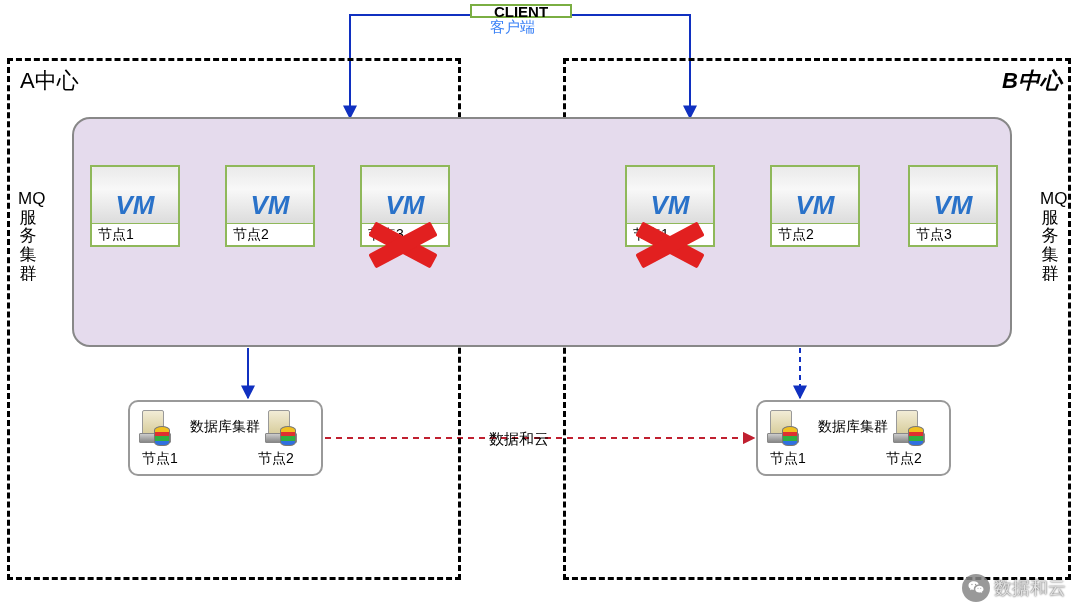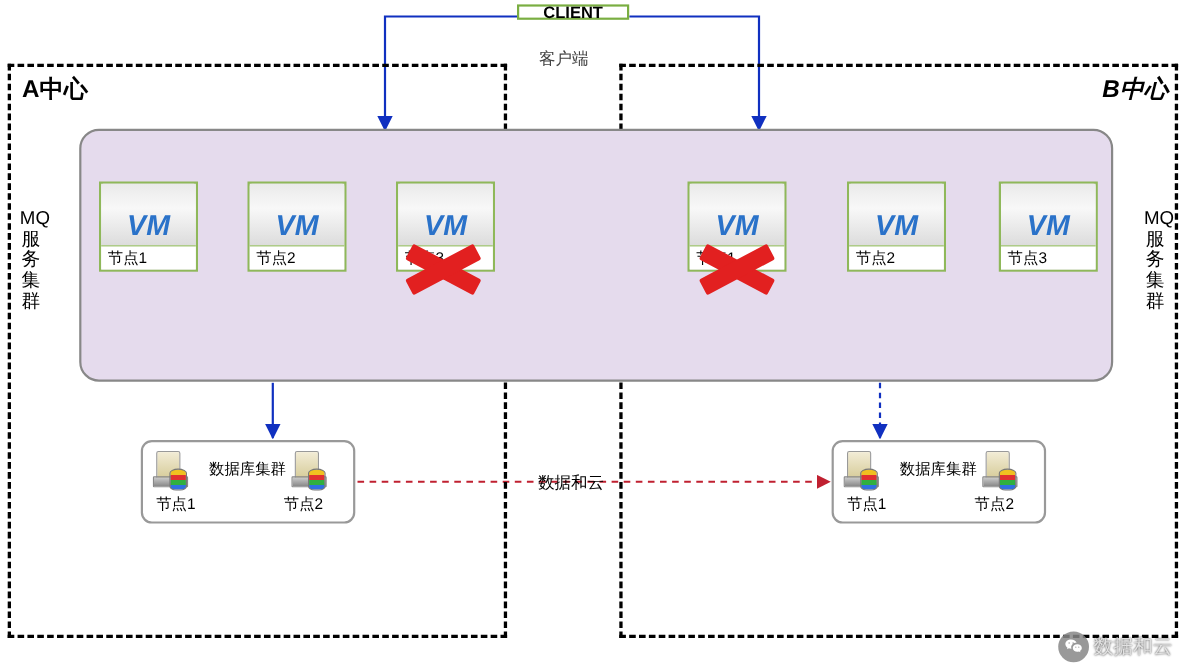--- a/index.html
+++ b/index.html
@@ -14,29 +14,29 @@
   .abs { position: absolute; }
 
   
   .client-box {
     left: 470px; top: 4px; width: 102px; height: 14px;
     border: 2px solid #7aae42;
     background: #fff;
     display: flex; align-items: center; justify-content: center;
     font-size: 15px; font-weight: bold; color: #000;
   }
-  .client-sub { left: 490px; top: 44px; font-size: 15px; color: #404040; }
+  .client-sub { left: 490px; top: 18px; font-size: 15px; color: #3b82f6; }
 
   
   .dashed-box {
     border: 3px dashed #000;
   }
   .box-a { left: 7px; top: 58px; width: 454px; height: 522px; }
   .box-b { left: 563px; top: 58px; width: 508px; height: 522px; }
-  .center-a-label { left: 20px; top: 66px; font-size: 22px; font-weight: bold; }
+  .center-a-label { left: 20px; top: 66px; font-size: 22px; font-weight: normal; }
   .center-b-label { left: 1002px; top: 66px; font-size: 22px; font-weight: bold; font-style: italic; }
 
   
   .mq-cluster {
     left: 72px; top: 117px; width: 940px; height: 230px;
     border: 2px solid #888;
     border-radius: 18px;
     background: #e5dbed;
   }
   .mq-left-label { left: 18px; top: 190px; width: 20px; font-size: 17px; line-height: 1.1; text-align: center; }

